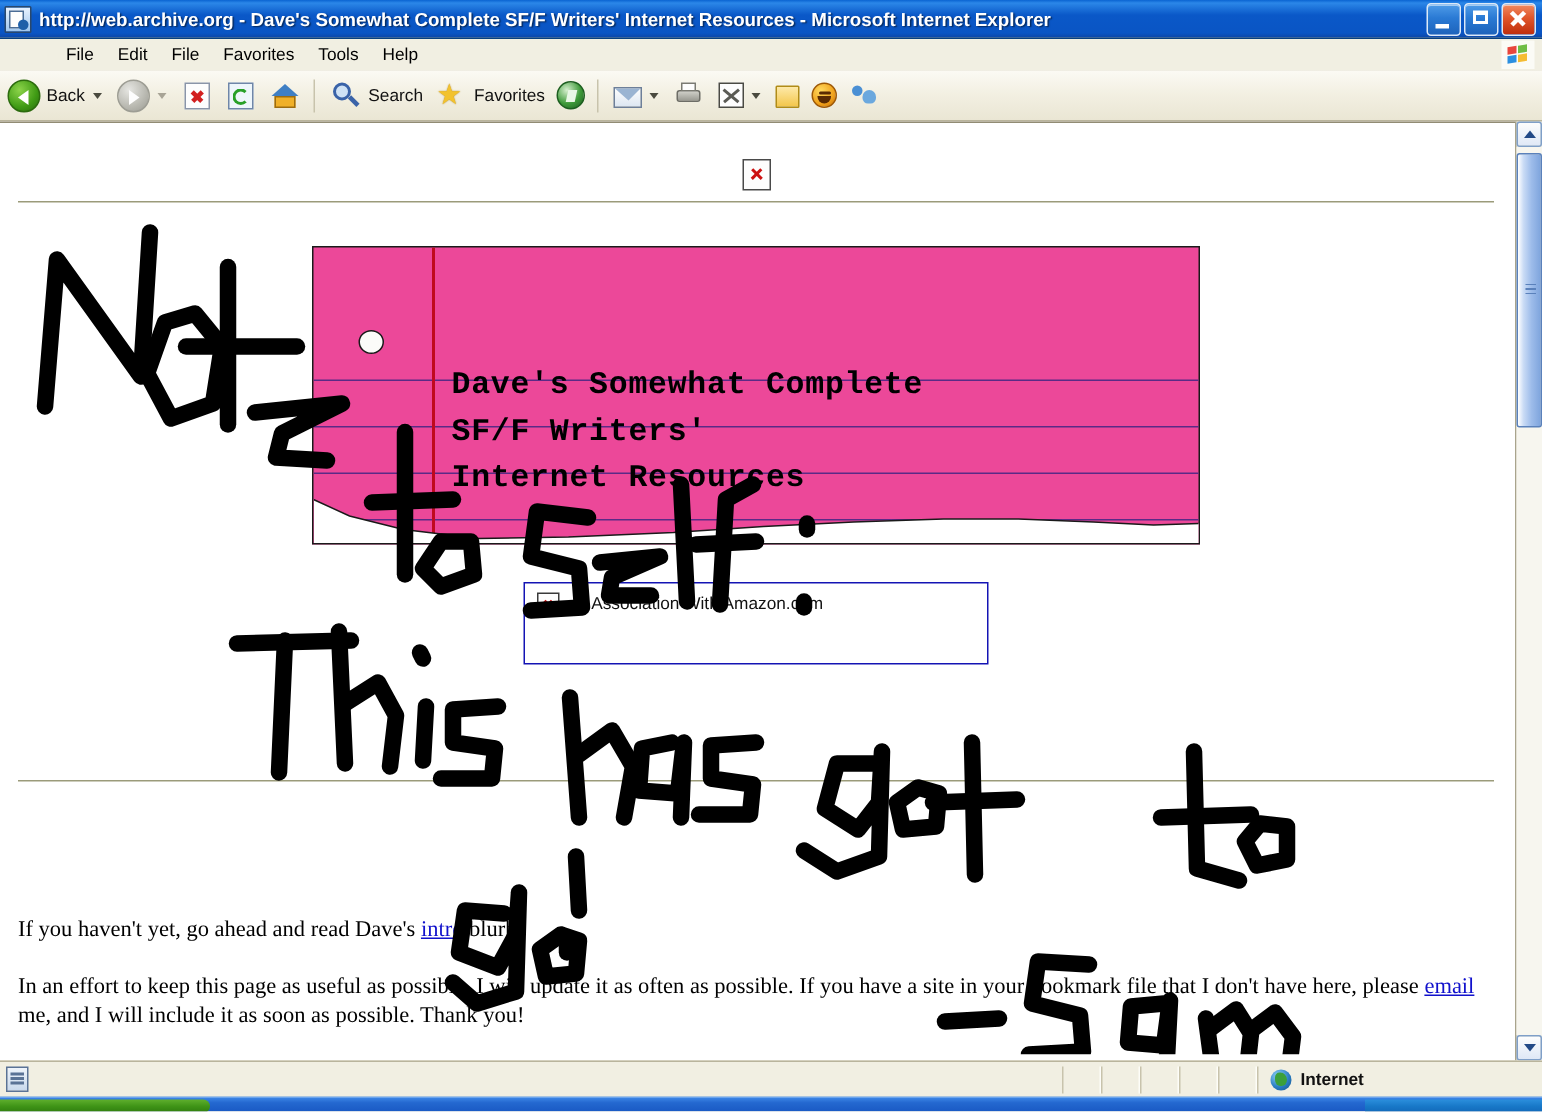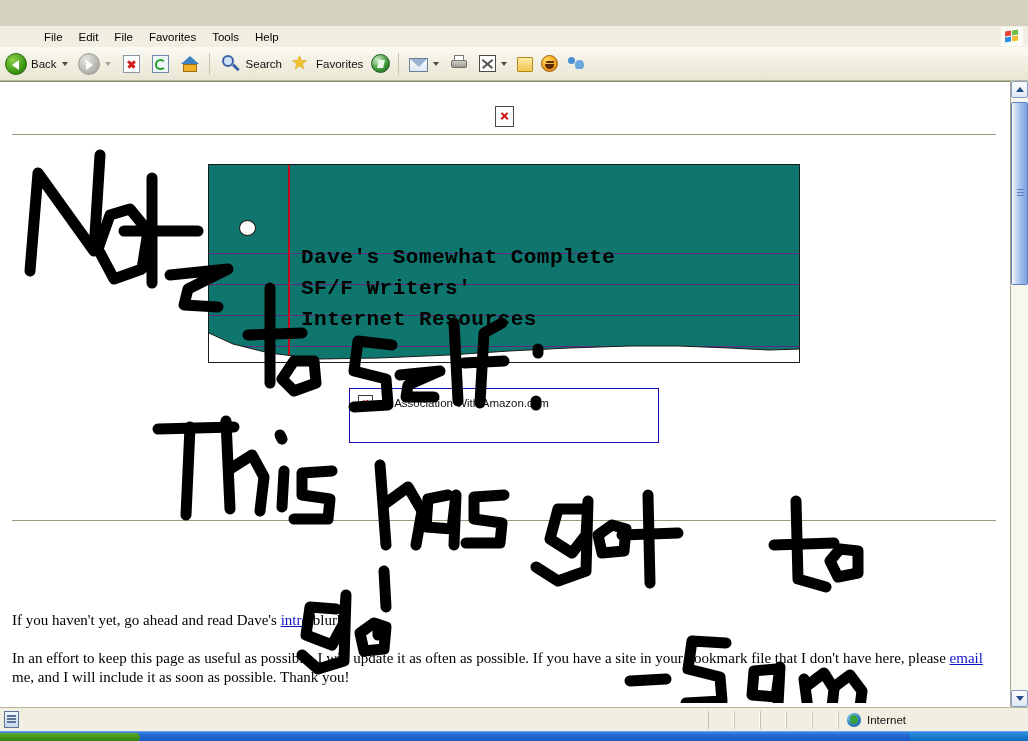--- a/index.html
+++ b/index.html
@@ -292,21 +292,21 @@
   }
   .hr.top { top: 51px; }
   .hr.mid { top: 437px; }
 
   
   .notepad {
     position: absolute; left: 206px; top: 81px; width: 592px; height: 199px;
   }
   .np-paper {
     position: absolute; left: 0; top: 0; width: 592px; height: 199px;
-    background: #0f766e;
+    background: #ec4899;
     border: 1px solid #1a1a1a;
     box-sizing: border-box;
     overflow: hidden;
   }
   .np-rule {
     position: absolute; left: 0; width: 592px; height: 1px; background: #5b2a86;
   }
   .np-margin {
     position: absolute; left: 79px; top: 0; width: 2px; height: 199px;
     background: #c00a1e;
@@ -438,21 +438,21 @@
   }
   .sb-globe {
     width: 14px; height: 14px; border-radius: 50%;
     background: radial-gradient(circle at 35% 30%, #8fd0f5 0%, #2a7fc4 55%, #16508a 100%);
     position: relative; flex: 0 0 auto;
   }
   .sb-globe::after {
     content:""; position:absolute; left:3px; top:2px; width:8px; height:9px;
     background:#3ba03b; border-radius: 40% 60% 50% 50%;
   }
-  .sb-zonetext { font-size: 11.5px; color: #111; margin-left: 6px; }
+  .sb-zonetext { font-size: 11.5px; color: #111; margin-left: 6px; font-weight: bold; }
 
   
   .taskbar {
     position: absolute; left: 0; bottom: 0; width: 1028px; height: 10px;
     background: linear-gradient(to bottom,#3b84e4 0%,#2468d0 35%,#1a5ac4 100%);
     border-top: 1px solid #6ba5ee;
     box-sizing: border-box;
   }
   .tb-start {
     position: absolute; left: 0; top: 1px; width: 140px; height: 9px;
@@ -462,20 +462,32 @@
   .tb-tray {
     position: absolute; right: 0; top: 1px; width: 118px; height: 9px;
     background: linear-gradient(to bottom,#2b8fdc 0%,#1878c8 50%,#1268b8 100%);
   }
 </style>
 </head>
 <body>
 
 <div id="app">
 
+  <div class="titlebar">
+    <div class="tb-icon"></div>
+    <div class="tb-title">http://web.archive.org - Dave's Somewhat Complete SF/F Writers' Internet Resources - Microsoft Internet Explorer</div>
+    <div class="tb-buttons">
+      <div class="tb-btn min"></div>
+      <div class="tb-btn max"></div>
+      <div class="tb-btn close">
+        <span class="x1"></span>
+          <span class="x2"></span>
+      </div>
+    </div>
+  </div>
 
   <div class="menubar">
     <div class="menu-item">File</div>
     <div class="menu-item">Edit</div>
     <div class="menu-item">File</div>
     <div class="menu-item">Favorites</div>
     <div class="menu-item">Tools</div>
     <div class="menu-item">Help</div>
     <div class="menubar-flag">
       <span class="winflag">

